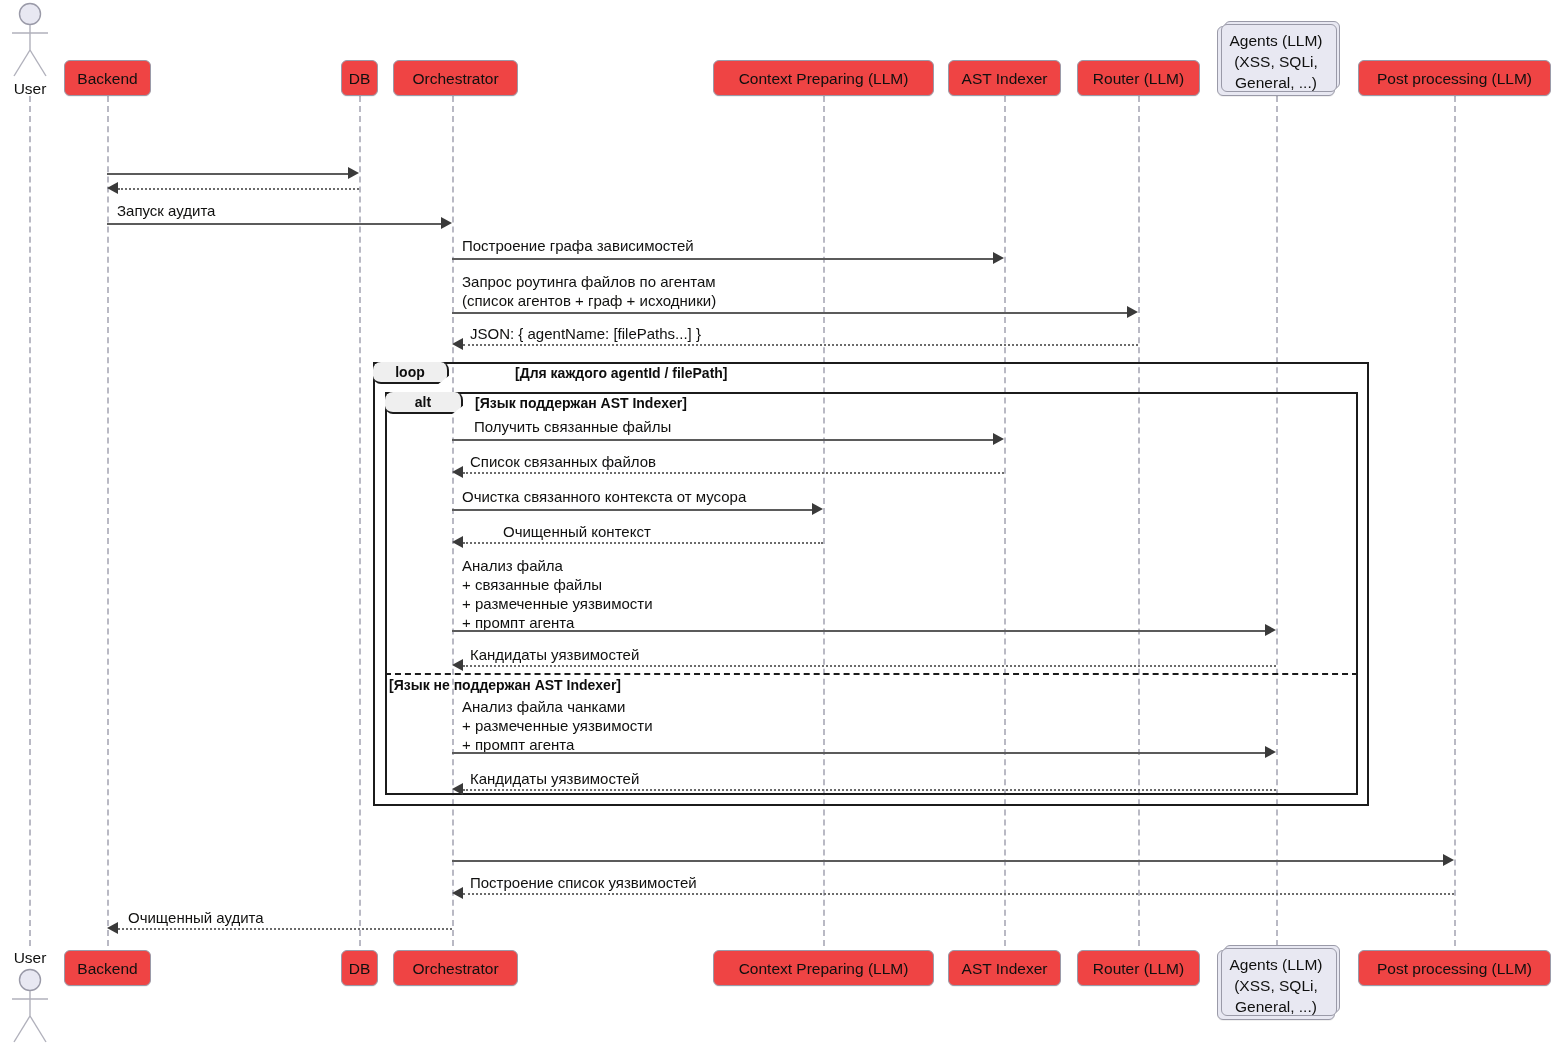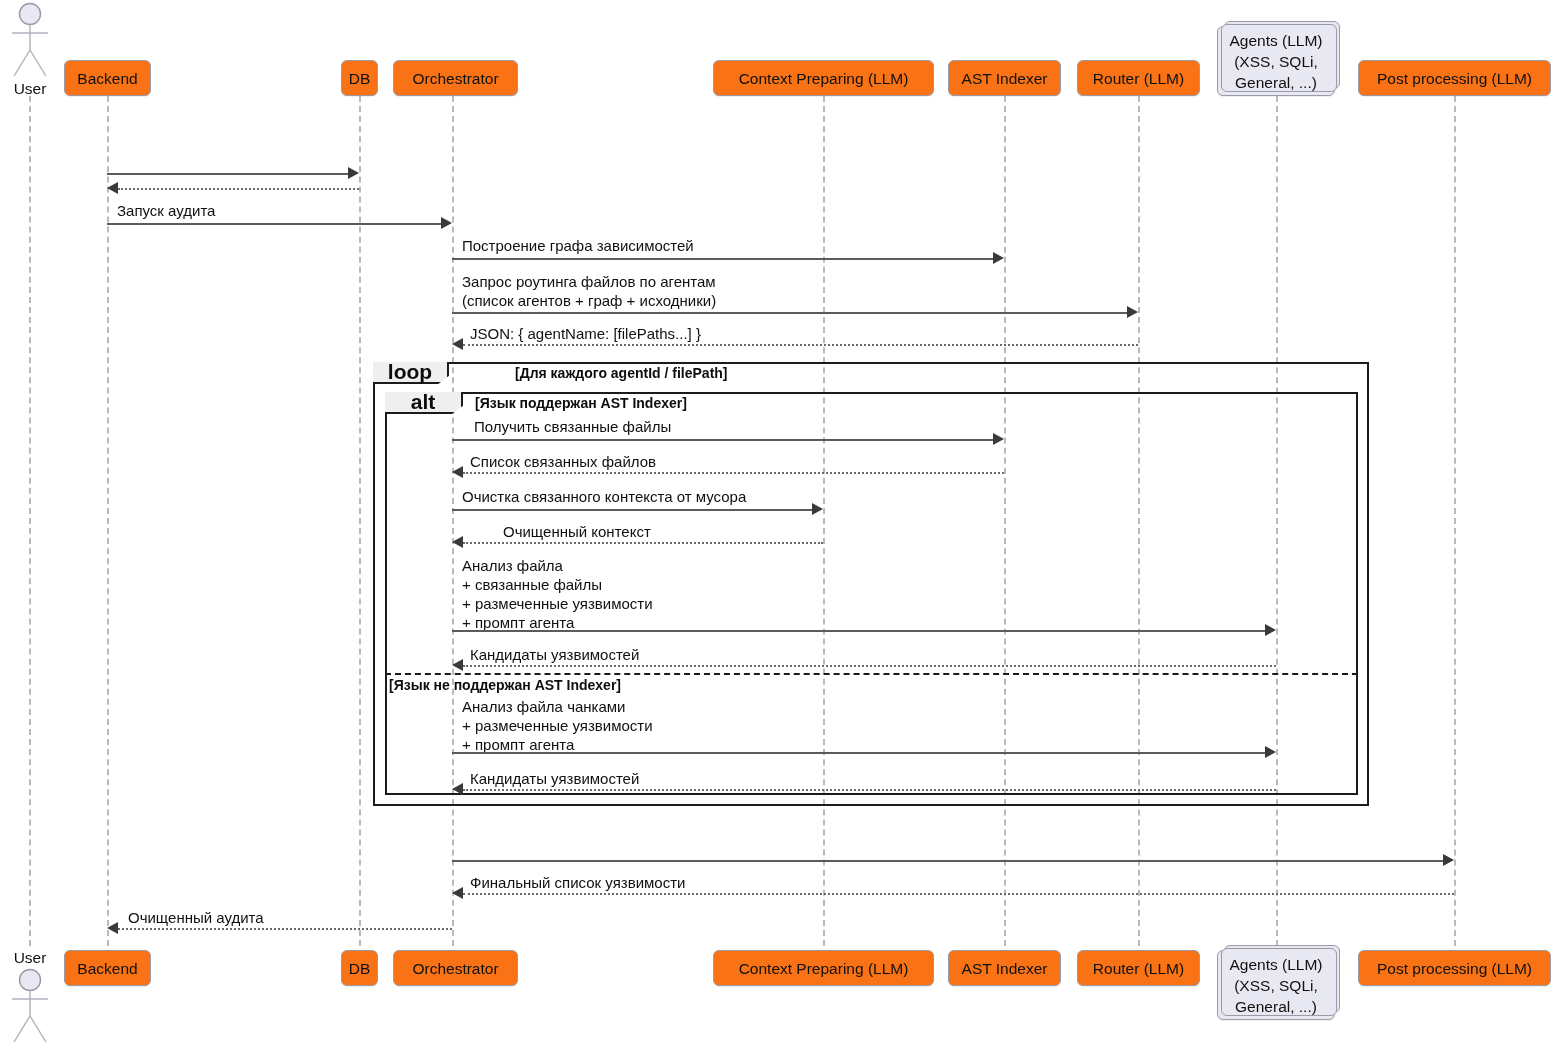--- a/index.html
+++ b/index.html
@@ -12,21 +12,21 @@
     width:1560px;
     height:1046px;
     background:#ffffff;
     overflow:hidden;
   }
 
   
   .participant{
     position:absolute;
     box-sizing:border-box;
-    background:#f97316;
+    background:#ef4444;
     border:1px solid #9a9aa8;
     border-radius:6px;
     color:#10100f;
     font-size:15.5px;
     line-height:19px;
     text-align:center;
     display:flex;
     align-items:center;
     justify-content:center;
     padding:3px 9px;
@@ -102,24 +102,25 @@
   }
   .frag-tab{
     position:absolute;
     box-sizing:border-box;
     background:#efefef;
     border-right:2px solid #1b1b1b;
     border-bottom:2px solid #1b1b1b;
     display:flex;
     align-items:center;
     justify-content:center;
-    font-size:21px;
+    font-size:14px;
     font-weight:bold;
     color:#0d0d0d;
     clip-path:polygon(0 0,100% 0,100% 62%,86% 100%,0 100%);
+    border-radius:8px;
   }
   .frag-guard{
     position:absolute;
     font-size:14px;
     font-weight:bold;
     color:#0d0d0d;
     white-space:pre;
   }
   .frag-divider{
     position:absolute;
@@ -252,21 +253,21 @@
   <div class="msg-line" style="left:452px; top:752px; width:813px;"></div>
   <div class="arrowhead right" style="left:1265px; top:746px;"></div>
 
   <div class="msg-text" style="left:470px; top:769px;">Кандидаты уязвимостей</div>
   <div class="msg-line dotted" style="left:463px; top:789px; width:813px;"></div>
   <div class="arrowhead left" style="left:452px; top:783px;"></div>
 
   <div class="msg-line" style="left:452px; top:860px; width:991px;"></div>
   <div class="arrowhead right" style="left:1443px; top:854px;"></div>
 
-  <div class="msg-text" style="left:470px; top:873px;">Финальный список уязвимости</div>
+  <div class="msg-text" style="left:470px; top:873px;">Построение список уязвимостей</div>
   <div class="msg-line dotted" style="left:463px; top:893px; width:991px;"></div>
   <div class="arrowhead left" style="left:452px; top:887px;"></div>
 
   <div class="msg-text" style="left:128px; top:908px;">Очищенный аудита</div>
   <div class="msg-line dotted" style="left:118px; top:928px; width:334px;"></div>
   <div class="arrowhead left" style="left:107px; top:922px;"></div>
 
 </div>
 
 </body></html>

